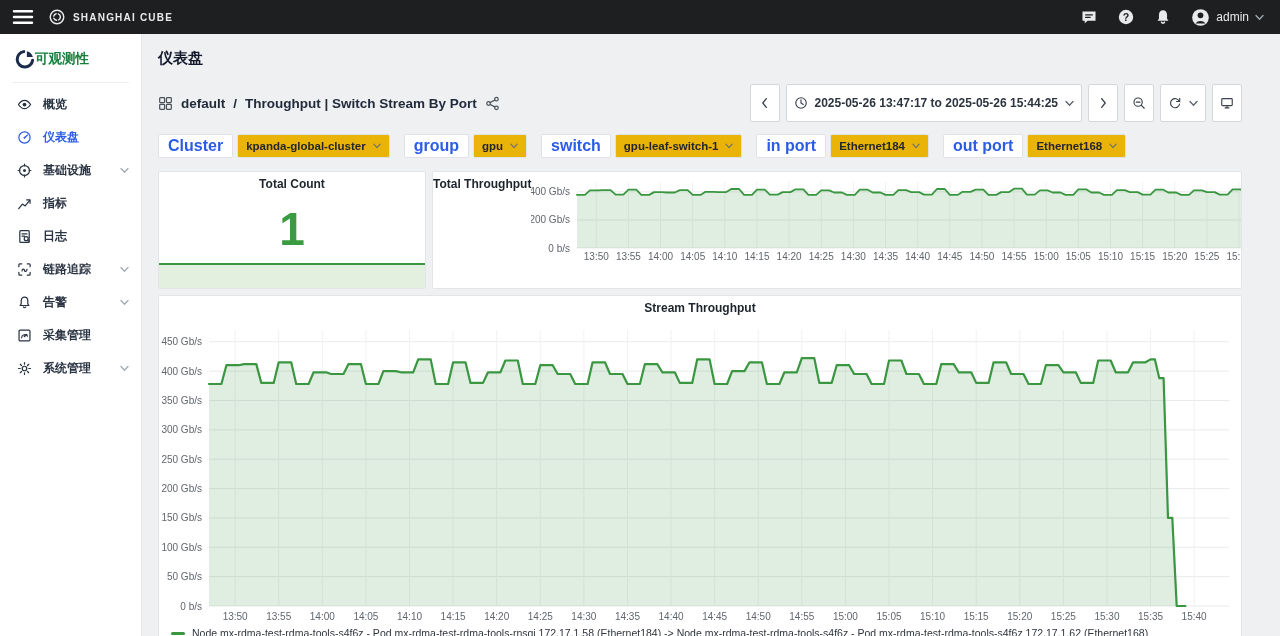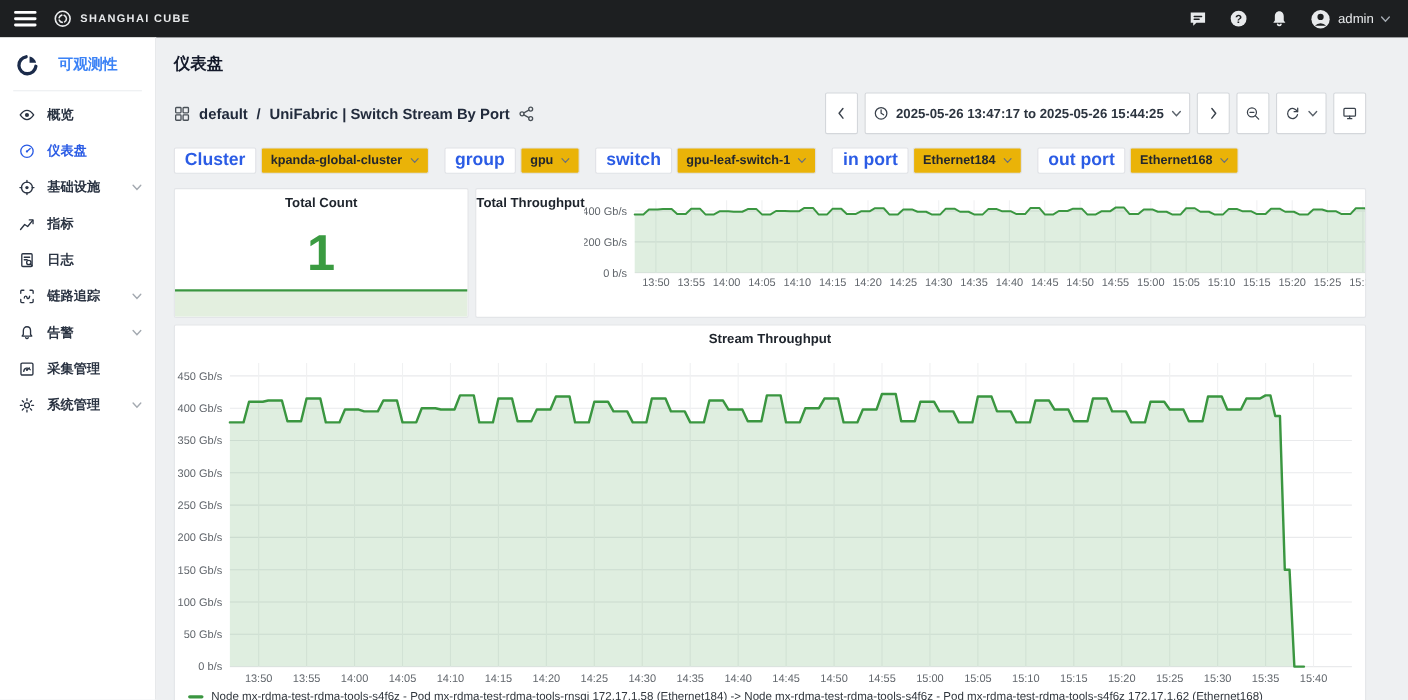--- a/index.html
+++ b/index.html
@@ -11,21 +11,21 @@
   .topbar { height:34px; background:#1d1f21; display:flex; align-items:center; padding:0 16px 0 10px; color:#fff; }
   .tb-burger { background:none;border:none;color:#fff;width:26px;height:26px;display:flex;align-items:center;justify-content:center;cursor:pointer; margin-right:12px;}
   .brand { display:flex; align-items:center; gap:7px; cursor:pointer;}
   .brand-text { font-size:10px; letter-spacing:1.2px; font-weight:700; color:#e8eaec; }
   .tb-right { margin-left:auto; display:flex; align-items:center; gap:19px; }
   .tb-ibtn { background:none;border:none;color:#e8eaec;width:18px;height:18px;cursor:pointer;padding:0;}
   .tb-user { display:flex; align-items:center; gap:6px; cursor:pointer; font-size:12px; color:#e8eaec;}
 
   
   .sidebar { position:fixed; left:0; top:34px; bottom:0; width:142px; background:#fff; border-right:1px solid #e5e7e9; }
-  .side-head { display:flex; align-items:center; gap:18px; padding:15px 12px 13px 15px; font-size:13.5px; font-weight:700; color:#3b82f6; }
+  .side-head { display:flex; align-items:center; gap:0; padding:15px 12px 13px 15px; font-size:13.5px; font-weight:700; color:#15803d; }
   .side-head .hicon { width:20px;height:20px;color:#1b2b4a; }
   .side-div { height:1px; background:#eceef0; margin:0 12px 5px 12px; }
   .side-item { display:flex; align-items:center; gap:11px; padding:8px 12px 8px 17px; font-size:12px; font-weight:600; color:#2a3342; cursor:pointer; }
   .side-item .si-icon { width:15px; height:15px; flex:none; }
   .side-item.active { color:#2b5ce5; }
   .side-chev { margin-left:auto; color:#a4aab1; width:9px; height:7px; }
 
   
   .main { position:fixed; left:142px; top:34px; right:0; bottom:0; padding:15px 38px 0 16px; }
   .page-title { font-size:15px; font-weight:700; color:#13192a; margin-bottom:16px; }
@@ -230,21 +230,21 @@
   <div class="toolbar">
     <div class="crumbs">
       <span class="crumb-icon"><span><svg viewBox="0 0 16 16" width="100%" height="100%" fill="none" stroke="currentColor" stroke-width="1.3" stroke-linecap="round" stroke-linejoin="round">
               <rect x="1.8" y="1.8" width="5.2" height="5.2" rx="0.8"></rect>
               <rect x="9" y="1.8" width="5.2" height="5.2" rx="0.8"></rect>
               <rect x="1.8" y="9" width="5.2" height="5.2" rx="0.8"></rect>
               <rect x="9" y="9" width="5.2" height="5.2" rx="0.8"></rect>
             </svg></span></span>
       <span>default</span>
       <span>/</span>
-      <span>UniFabric | Switch Stream By Port</span>
+      <span>Throughput | Switch Stream By Port</span>
       <span class="share-icon"><span><svg viewBox="0 0 16 16" width="100%" height="100%" fill="none" stroke="currentColor" stroke-width="1.3" stroke-linecap="round" stroke-linejoin="round">
               <circle cx="12.2" cy="3.4" r="1.9"></circle>
               <circle cx="3.8" cy="8" r="1.9"></circle>
               <circle cx="12.2" cy="12.6" r="1.9"></circle>
               <path d="M5.6 7 L10.4 4.4 M5.6 9 L10.4 11.6"></path>
             </svg></span></span>
     </div>
     <div class="timebar">
       <button class="tbtn">
           <span class="ic">

